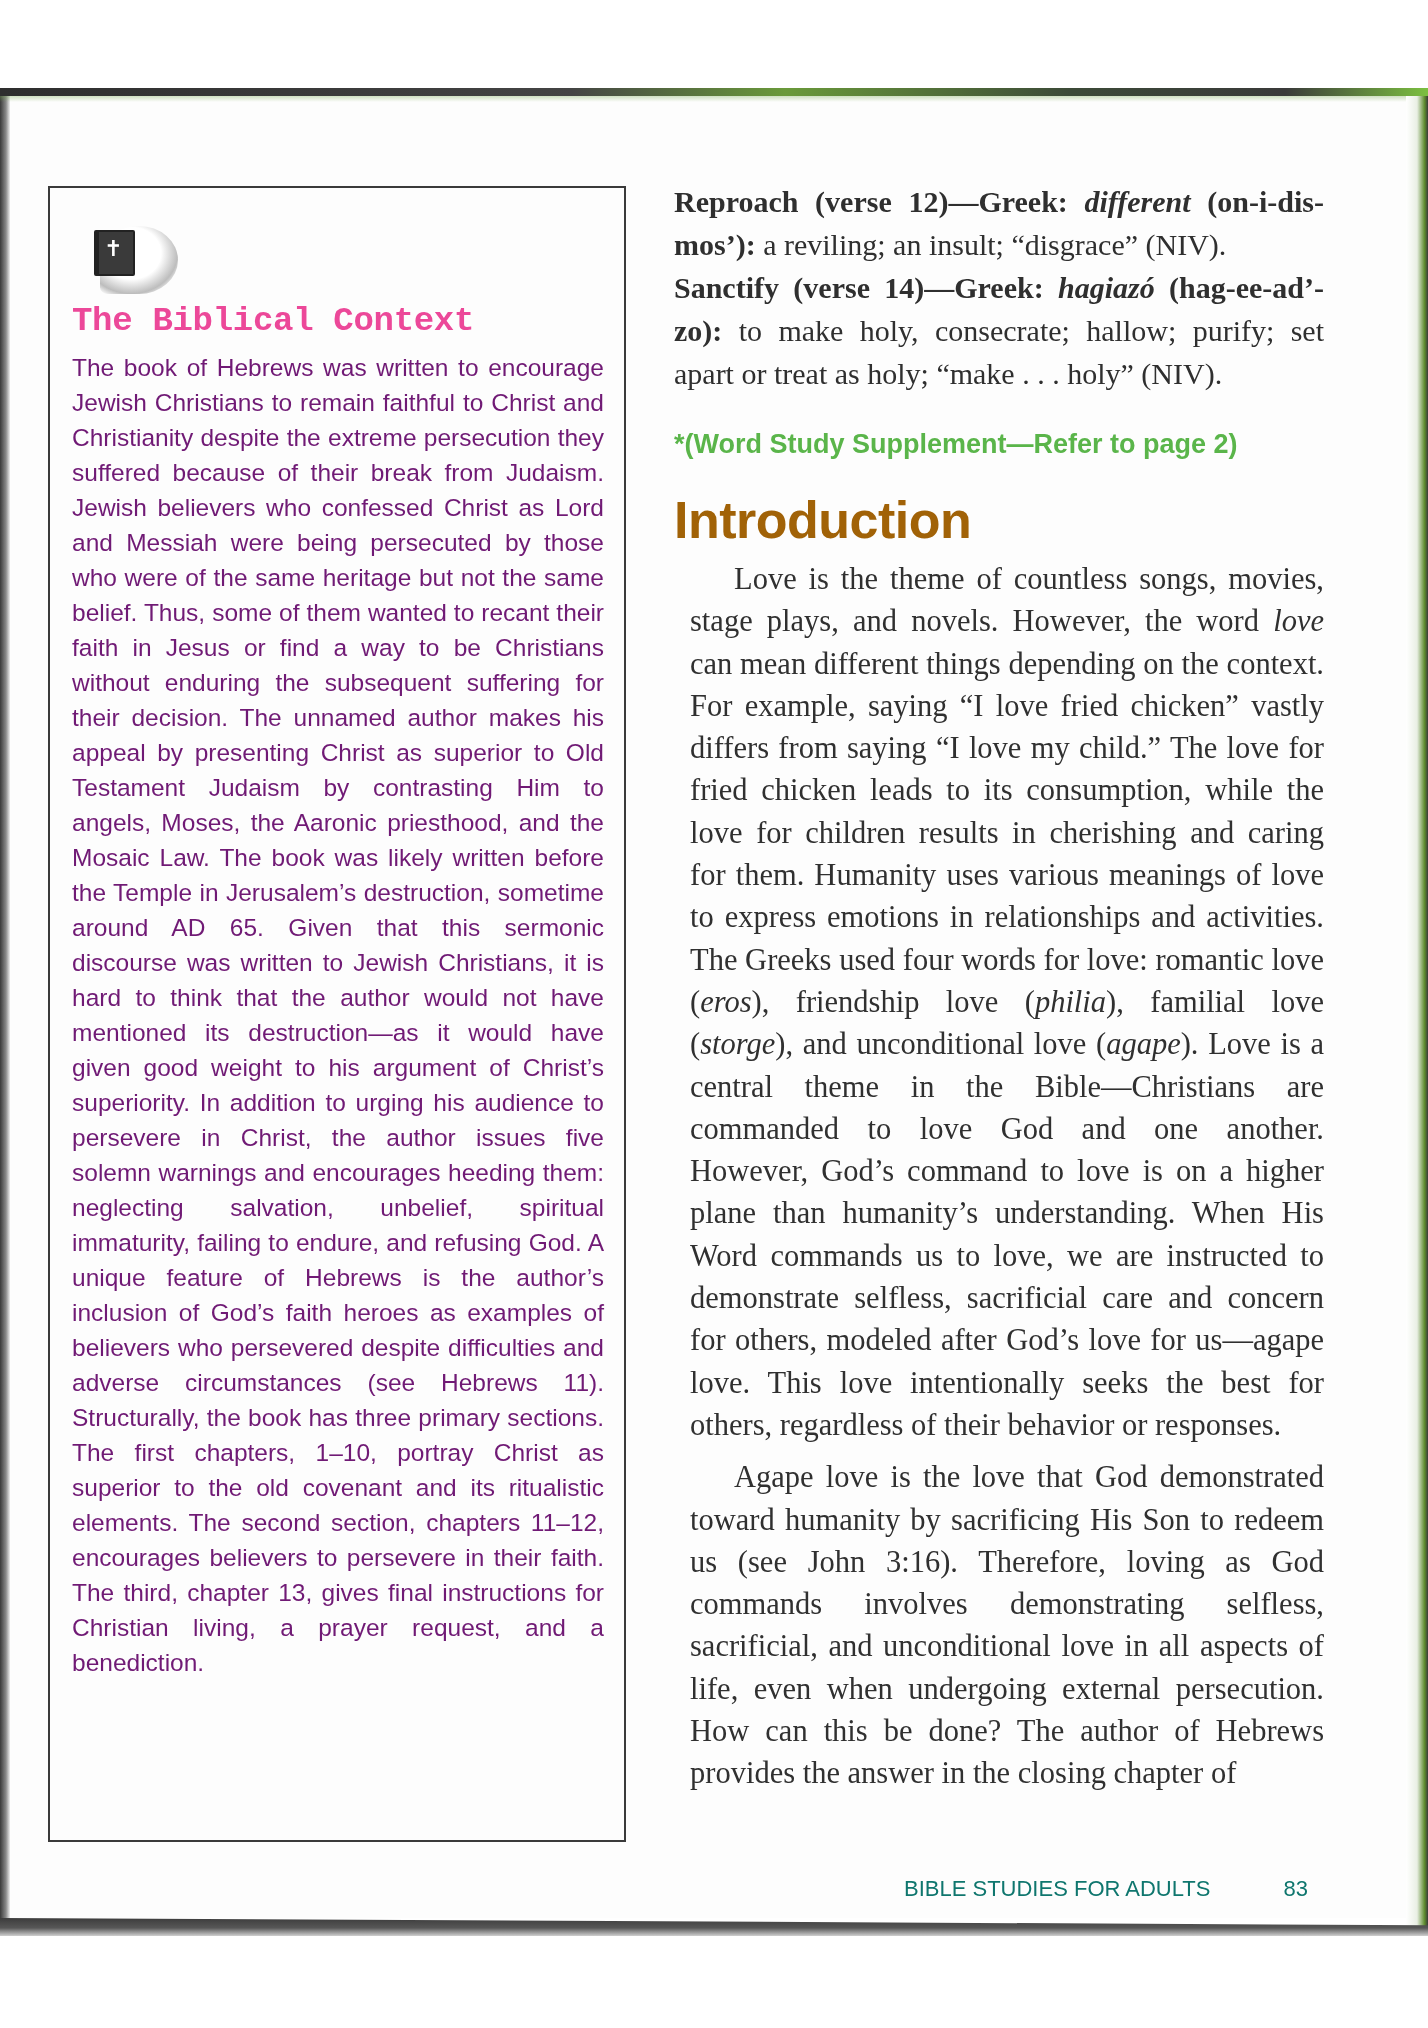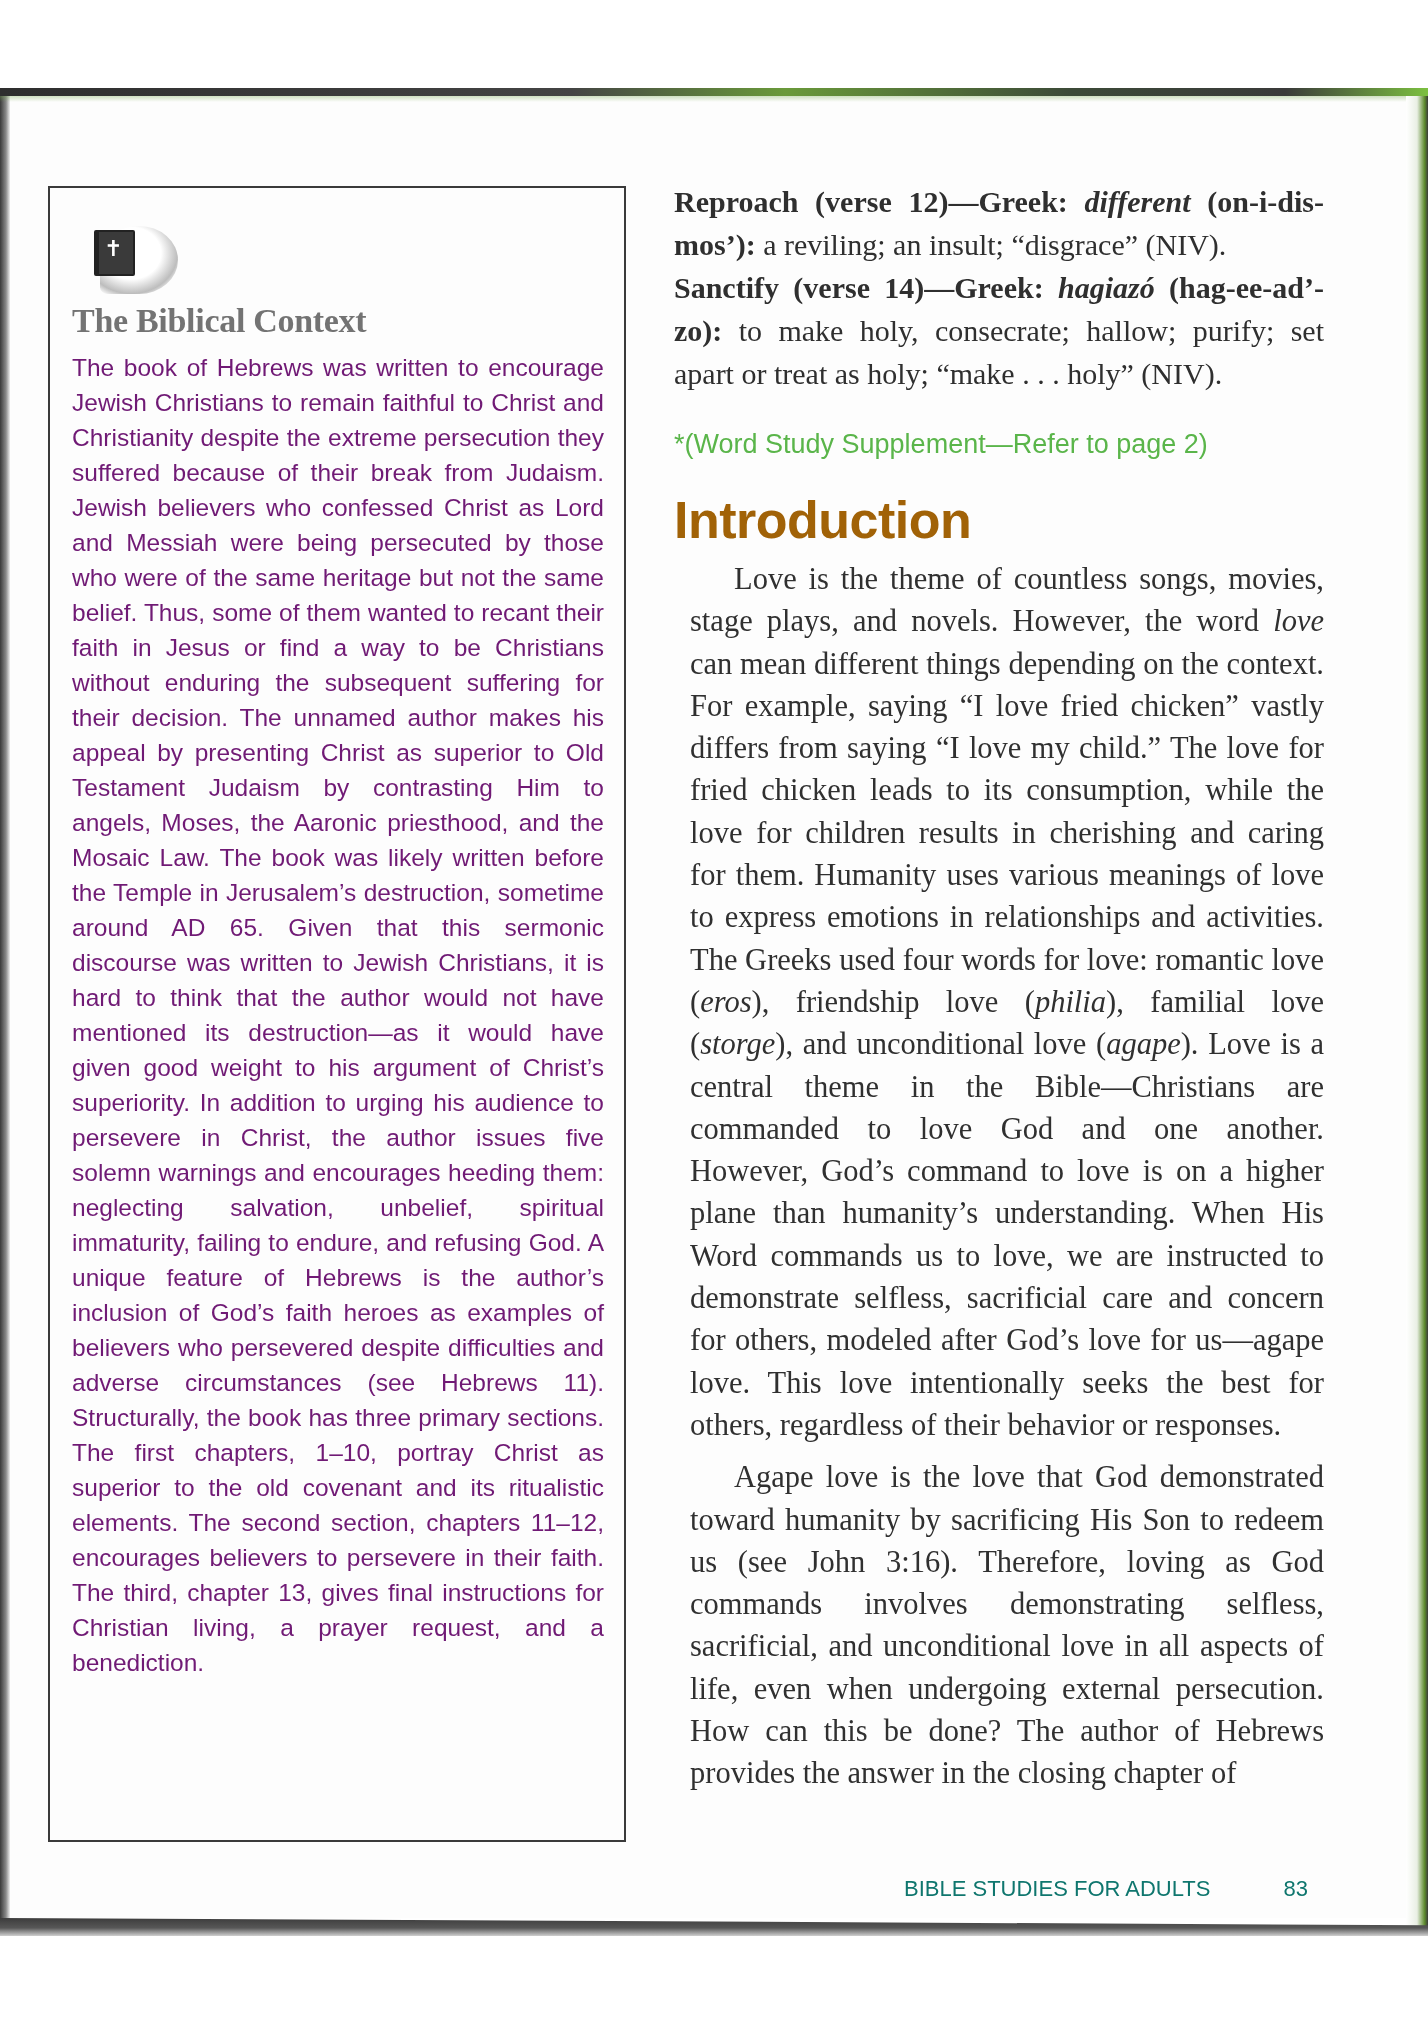--- a/index.html
+++ b/index.html
@@ -48,41 +48,41 @@
   .context-icon .book {
     position: absolute; left: 14px; top: 10px; width: 34px; height: 42px;
     background: #3a3a3a; border: 2px solid #222; border-left-width: 5px;
     border-radius: 2px;
   }
   .context-icon .cross {
     position: absolute; left: 24px; top: 18px; color: #fff;
     font: bold 22px "DejaVu Sans", sans-serif; line-height: 22px;
   }
   .context-title {
-    font-family: Liberation Serif, serif; font-weight: bold;
-    font-size: 34px; color: #737373; margin: 0 0 10px 0; letter-spacing: -0.3px;
+    font-family: Liberation Mono, monospace; font-weight: bold;
+    font-size: 34px; color: #ec4899; margin: 0 0 10px 0; letter-spacing: -0.3px;
   }
   .context-body {
     font-family: "Liberation Sans", sans-serif; font-size: 24.5px;
     line-height: 35px; color: #701a75; text-align: justify; margin: 0;
     hyphens: manual;
   }
 
   
   .right-col {
     position: absolute; left: 674px; top: 180px; width: 650px;
     font-family: "Liberation Serif", serif; color: #2f2f2f;
   }
   .word-entry {
     font-size: 30px; line-height: 43px; margin: 0; text-align: justify;
   }
   .word-entry .term { font-weight: bold; }
   .word-entry .greek { font-weight: bold; font-style: italic; }
   .supplement {
-    font-family: "Liberation Sans", sans-serif; font-weight: normal;
+    font-family: "Liberation Sans", sans-serif; font-weight: bold;
     font-size: 27px; color: #5ab54a; margin: 34px 0 30px 0;
   }
   .section-heading {
     font-family: "Liberation Sans", sans-serif; font-weight: bold;
     font-size: 52px; color: #a16207; margin: 15px 0 8px 0; letter-spacing: -0.5px;
   }
   .body-para {
     font-size: 30.5px; line-height: 42.3px; margin: 0 0 10px 16px;
     text-align: justify; text-indent: 44px; color: #303030;
   }

